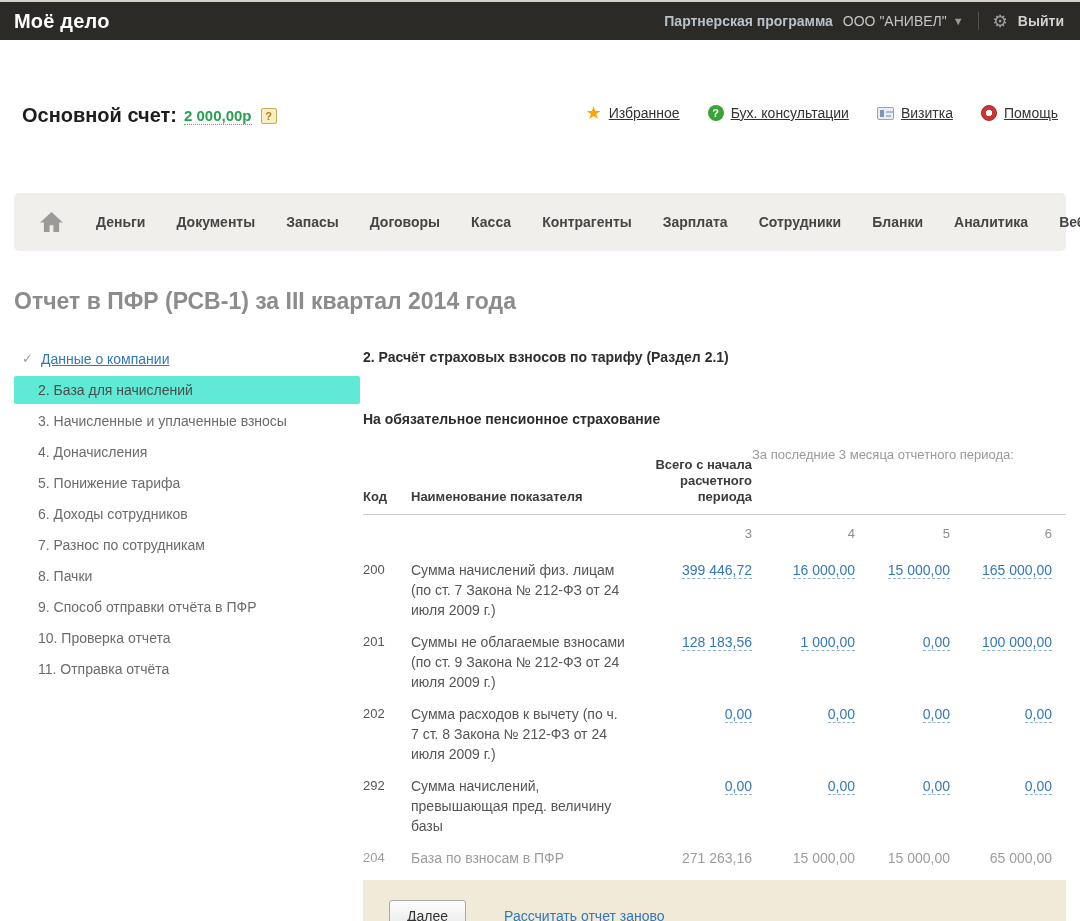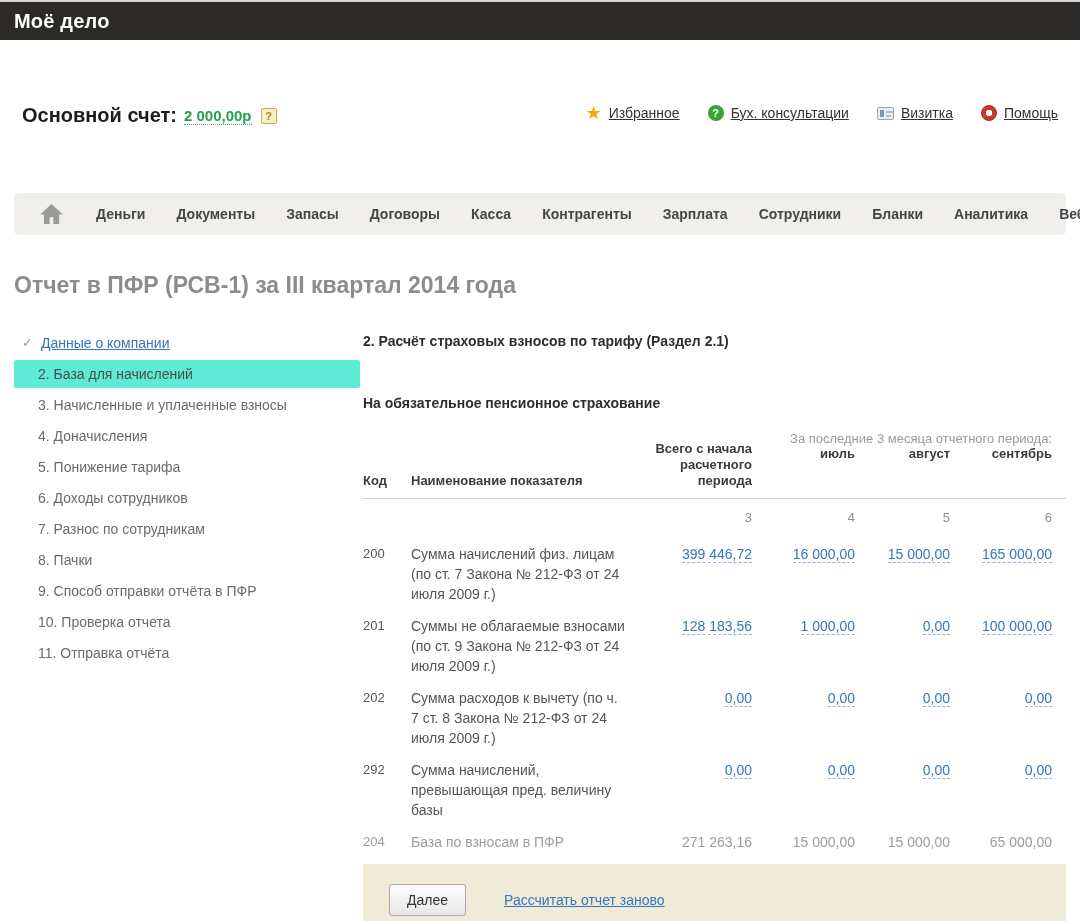--- a/index.html
+++ b/index.html
@@ -39,21 +39,21 @@
       color:#fff; font-size:11px; font-weight:bold; text-align:center; line-height:16px; }
   .business-card-icon { width:17px; height:13px; border:1px solid #93a7ba; border-radius:2px;
       background-color:#e8eef4;
       background-image:linear-gradient(#7b97b4,#7b97b4),linear-gradient(#aebdcd,#aebdcd),linear-gradient(#aebdcd,#aebdcd);
       background-size:4px 7px,7px 2px,5px 2px; background-position:2px 2px,8px 3px,8px 7px;
       background-repeat:no-repeat; }
   .lifebuoy-icon { width:16px; height:16px; border-radius:50%;
       background:radial-gradient(circle at center,#ffffff 0 3px,#cc3632 3px 8px);
       border:1px solid #a82420; }
   
-  .nav { margin:66px 14px 0; height:42px; background:#f0efec; border-radius:5px;
+  .nav { margin:66px 14px 0; height:58px; background:#f0efec; border-radius:5px;
          display:flex; align-items:center; padding:0 26px; gap:31px; }
   .home { display:flex; align-items:center; cursor:pointer; margin-right:2px; }
   .nav-item { font-size:14px; font-weight:bold; color:#454545; cursor:pointer; white-space:nowrap; }
   
   .page-title { margin:37px 14px 0; font-size:23px; font-weight:bold; color:#8c8c8c; }
   
   .content { display:flex; margin:30px 14px 0; align-items:flex-start; }
   .sidebar { width:346px; flex-shrink:0; }
   .side-item { padding:5px 10px 5px 24px; line-height:18px; margin-bottom:3px;
                font-size:14px; color:#6b6b6b; cursor:pointer; border-radius:2px; }
@@ -63,22 +63,22 @@
   .side-link { color:#3377bb; text-decoration:underline; }
   
   .main { width:703px; flex-shrink:0; padding-left:3px; }
   .section-title { font-size:14px; font-weight:bold; color:#2e2e2e; margin-top:4px; }
   .subtitle { font-size:14px; font-weight:bold; color:#2e2e2e; margin-top:46px; }
   .trow { display:grid; grid-template-columns:48px 229px 112px 103px 95px 102px;
           width:703px; padding-right:14px; }
   .thead { margin-top:20px; padding-bottom:9px; border-bottom:1px solid #cccccc; align-items:end; }
   .th { font-size:13px; font-weight:bold; color:#3c3c3c; line-height:16px; }
   .th.total { text-align:right; }
-  .months-area { grid-column:4 / 7; display:flex; flex-direction:column;
-                 min-height:58px; }
+  .months-area { grid-column:4 / 7; display:flex; flex-direction:row;
+                 justify-content:space-between; min-height:58px; }
   .months-group { font-size:13px; color:#999; text-align:right; white-space:nowrap; }
   .months-row { display:grid; grid-template-columns:103px 95px 102px; }
   .months-row .month { text-align:right; }
   .colnums { margin-top:11px; font-size:13px; color:#8d8d8d; }
   .colnums .num { text-align:right; }
   #rows { margin-top:19px; }
   .trow.data { margin-bottom:12px; align-items:start; }
   .cell { font-size:14px; line-height:20px; }
   .cell.code { color:#555; font-size:13px; }
   .cell.name { color:#555; padding-right:14px; }
@@ -91,20 +91,30 @@
   .next-btn { font-family:"Liberation Sans", sans-serif; font-size:14px; color:#333;
               padding:7px 17px; border:1px solid #a9a9a9; border-radius:3px;
               background:linear-gradient(#fdfdfd,#e7e7e7); cursor:pointer; }
   .recalc { color:#3377bb; font-size:14px; text-decoration:underline; cursor:pointer; }
 </style>
 </head>
 <body>
 
 <div class="topbar">
   <div class="logo">Моё дело</div>
+  <div class="topbar-right">
+    <span class="partner">Партнерская программа</span>
+    <span class="company">
+      <span>ООО "АНИВЕЛ"</span>
+      <span class="caret">▼</span>
+    </span>
+    <span class="tb-divider"></span>
+    <span class="gear">⚙</span>
+    <a class="logout">Выйти</a>
+  </div>
 </div>
 
 <div class="infobar">
   <div class="balance">
     <span class="balance-label">Основной счет:</span>
     <a class="balance-value">2 000,00р</a>
     <span class="help-badge">?</span>
   </div>
   <div class="quicklinks" id="quicklinks">
       <span class="quicklink">

